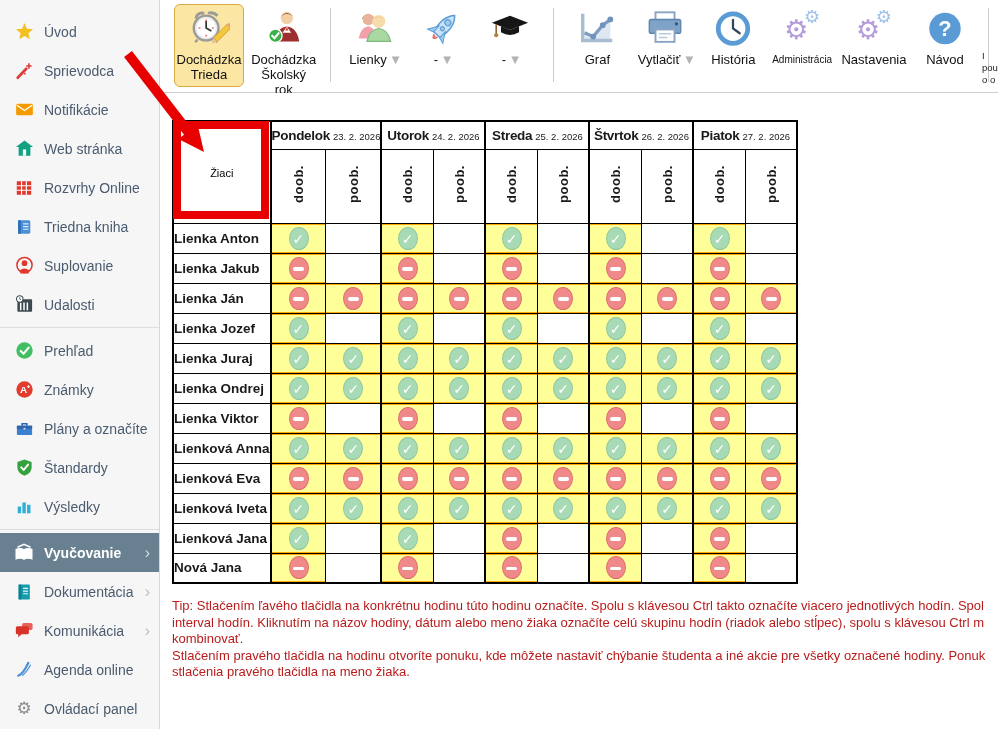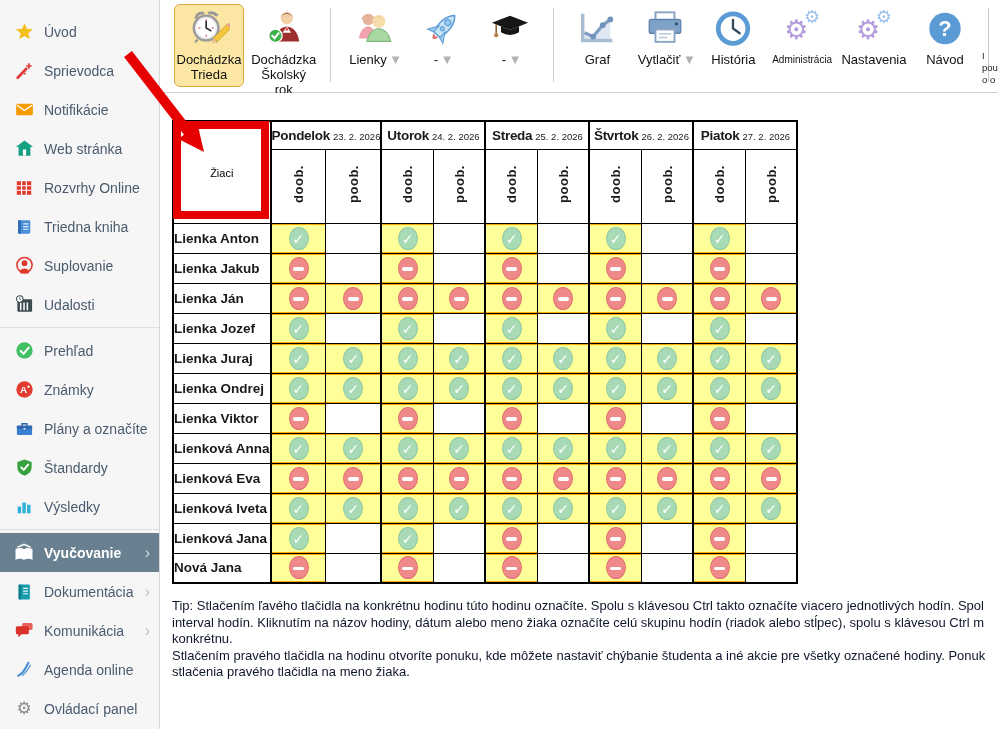--- a/index.html
+++ b/index.html
@@ -83,21 +83,21 @@
     content:"✓"; position:absolute; left:3px; top:3px;
     color:#fff; font-family:"DejaVu Sans",sans-serif; font-size:14px; line-height:16px;
   }
   .ic.A { background:#f08a8a; border:1px solid #e07070; }
   .ic.A::after {
     content:""; position:absolute; left:3.5px; top:9.5px;
     width:11px; height:3.5px; background:#fff; border-radius:2px;
   }
 
   
-  #tip { position:absolute; left:12px; top:505px; width:826px; font-size:13px; line-height:16.5px; color:#0f172a; }
+  #tip { position:absolute; left:12px; top:505px; width:826px; font-size:13px; line-height:16.5px; color:#b91c1c; }
   .tip-line { white-space:nowrap; }
 
   
   #annotation { position:absolute; left:0; top:0; width:998px; height:731px; pointer-events:none; z-index:99; }
 </style>
 </head>
 <body>
 
 <div id="sidebar">
     <div class="side-item">
@@ -636,21 +636,21 @@
           <td class="cell grp lesson"><span class="ic A"></span></td>
           <td class="cell sub"></td>
           <td class="cell grp lesson"><span class="ic A"></span></td>
           <td class="cell sub"></td>
         </tr>
       </tbody>
     </table>
   <div id="tip">
       <div class="tip-line">Tip: Stlačením ľavého tlačidla na konkrétnu hodinu túto hodinu označíte. Spolu s klávesou Ctrl takto označíte viacero jednotlivých hodín. Spol</div>
       <div class="tip-line">interval hodín. Kliknutím na názov hodiny, dátum alebo meno žiaka označíte celú skupinu hodín (riadok alebo stĺpec), spolu s klávesou Ctrl m</div>
-      <div class="tip-line">konkrétnu.</div>
+      <div class="tip-line">kombinovať.</div>
       <div class="tip-line">Stlačením pravého tlačidla na hodinu otvoríte ponuku, kde môžete nastaviť chýbanie študenta a iné akcie pre všetky označené hodiny. Ponuk</div>
       <div class="tip-line">stlačenia pravého tlačidla na meno žiaka.</div>
     </div>
 </div>
 
 <svg id="annotation" viewBox="0 0 998 731">
   <rect x="177" y="125" width="88" height="90" fill="none" stroke="#e60000" stroke-width="8"></rect>
   <line x1="128" y1="54" x2="189" y2="133" stroke="#e60000" stroke-width="10"></line>
   <polygon points="204,152 178.5,138.9 197.5,124.1" fill="#e60000"></polygon>
 </svg>

